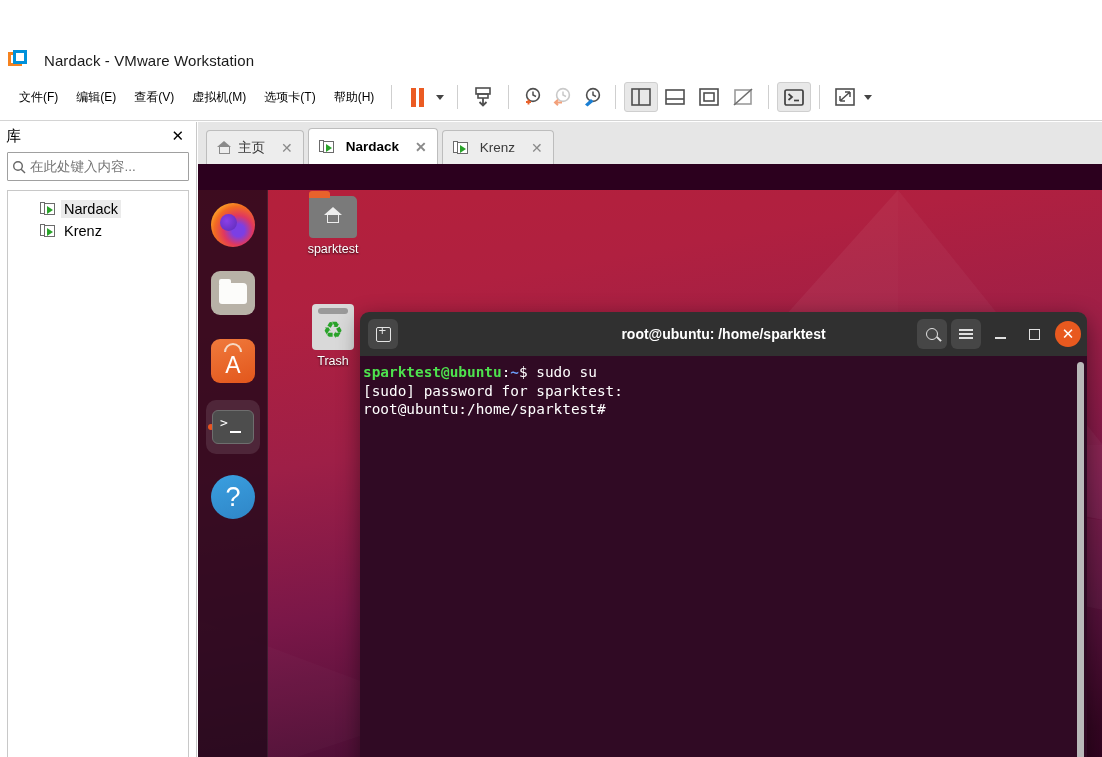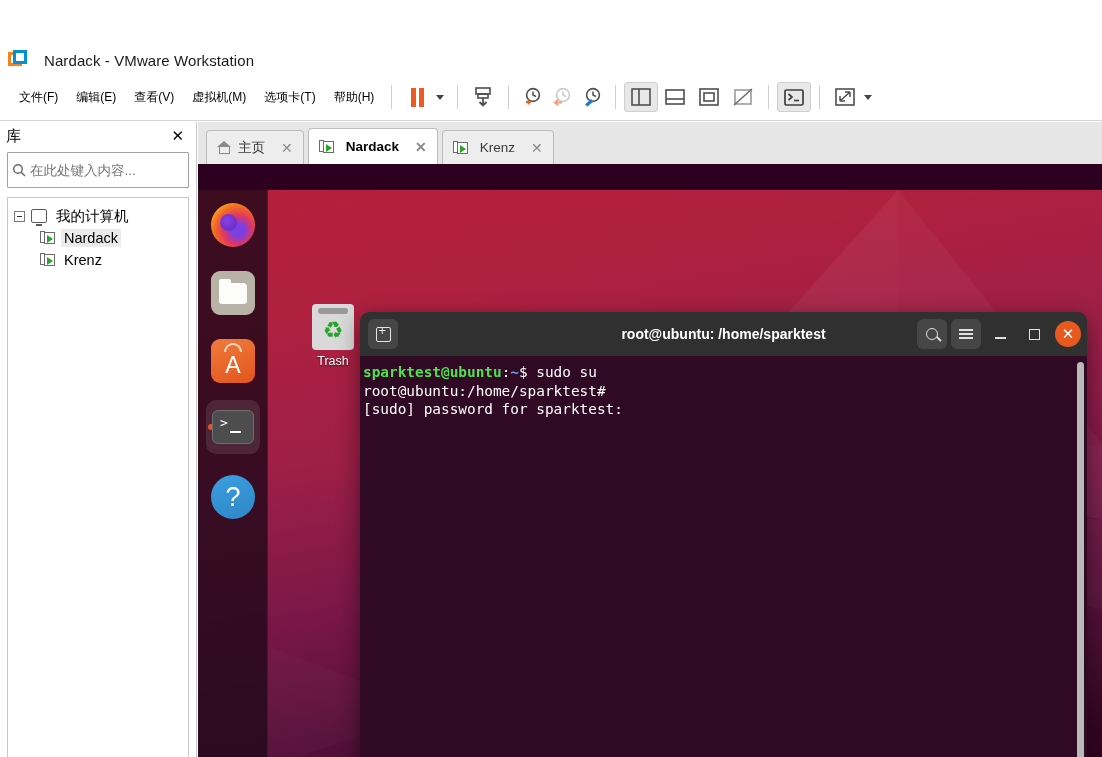--- a/index.html
+++ b/index.html
@@ -65,21 +65,21 @@
     position: absolute; left: 0; top: 76px; width: 197px; height: 681px;
     background: #ffffff; border-right: 1px solid #c8c8c8;
   }
   .lib-header {
     height: 28px; display: flex; align-items: center;
     justify-content: space-between; padding: 0 8px 0 6px;
   }
   .lib-title { font-size: 15px; color: #000; }
   .lib-close { font-size: 15px; color: #000; cursor: default; padding: 0 4px; }
   .lib-search {
-    margin: 2px 7px 0 7px; height: 36px; border: 1px solid #a0a0a0;
+    margin: 2px 7px 0 7px; height: 29px; border: 1px solid #a0a0a0;
     display: flex; align-items: center; background: #fff; border-radius: 1px;
   }
   .lib-search .mag {
     width: 22px; display: flex; align-items: center; justify-content: center;
     flex: none; color: #555;
   }
   .lib-search input {
     flex: 1; border: 0; outline: 0; font-size: 13.5px; color: #9a9a9a;
     font-family: "Liberation Sans", sans-serif; background: transparent;
   }
@@ -520,25 +520,20 @@
         <svg width="14" height="14" viewBox="0 0 14 14">
           <circle cx="6" cy="6" r="4.3" fill="none" stroke="#666" stroke-width="1.4"></circle>
           <line x1="9.2" y1="9.2" x2="13" y2="13" stroke="#666" stroke-width="1.4"></line>
         </svg>
       </span>
       <input type="text" placeholder="在此处键入内容..." style="">
       <span class="drop"></span>
     </div>
 
     <div class="lib-tree">
-      <div class="tree-row">
-        <span class="expander"></span>
-        <span class="icon-monitor"></span>
-        <span class="tree-label">我的计算机</span>
-      </div>
       <div class="tree-row child selected">
         <span class="icon-vm">
           <span class="back"></span>
             <span class="front"></span>
             <span class="play"></span>
         </span>
         <span class="tree-label">Nardack</span>
       </div>
       <div class="tree-row child">
         <span class="icon-vm">
@@ -587,20 +582,29 @@
         <polygon points="570,145 700,0 700,250 640,300 570,300" fill="#ffffff" fill-opacity="0.052"></polygon>
         <polygon points="700,0 905,255 700,255" fill="#ffffff" fill-opacity="0.038"></polygon>
         <polygon points="700,255 905,255 905,330 760,300" fill="#ffffff" fill-opacity="0.055"></polygon>
         <polygon points="640,300 905,330 905,420 620,360" fill="#ffffff" fill-opacity="0.030"></polygon>
         <polygon points="570,300 660,440 500,470" fill="#ffffff" fill-opacity="0.028"></polygon>
         <polygon points="0,430 240,520 0,600" fill="#ffffff" fill-opacity="0.020"></polygon>
       </svg>
     </div>
 
 
+    <div class="desk-icon" style="left:95px; top:32px;">
+      <div class="ico-homefolder">
+        <span class="hm">
+            <span class="roof"></span>
+            <span class="body"></span>
+          </span>
+      </div>
+      <div class="label">sparktest</div>
+    </div>
     <div class="desk-icon" style="left:95px; top:140px;">
       <div class="ico-trash">
         <span class="lid"></span>
           <span class="recy">♻</span>
       </div>
       <div class="label">Trash</div>
     </div>
 
     <div class="dock">
       <div class="dock-item" style="top:8px;">
@@ -648,20 +652,20 @@
           </div>
           <div class="tc-btn">
             <span class="max-glyph"></span>
           </div>
           <div class="close-btn">✕</div>
         </div>
       </div>
 
       <div class="term-body">
         <div class="term-line"><span class="t-user">sparktest@ubuntu</span><span>:</span><span class="t-path">~</span><span>$ </span><span>sudo su</span></div>
+        <div class="term-line">[sudo] password for sparktest:</div>
         <div class="term-line">root@ubuntu:/home/sparktest#</div>
-        <div class="term-line">[sudo] password for sparktest:</div>
         <div class="term-scroll"></div>
       </div>
     </div>
 
   </div>
 </div>
 
 </body></html>

